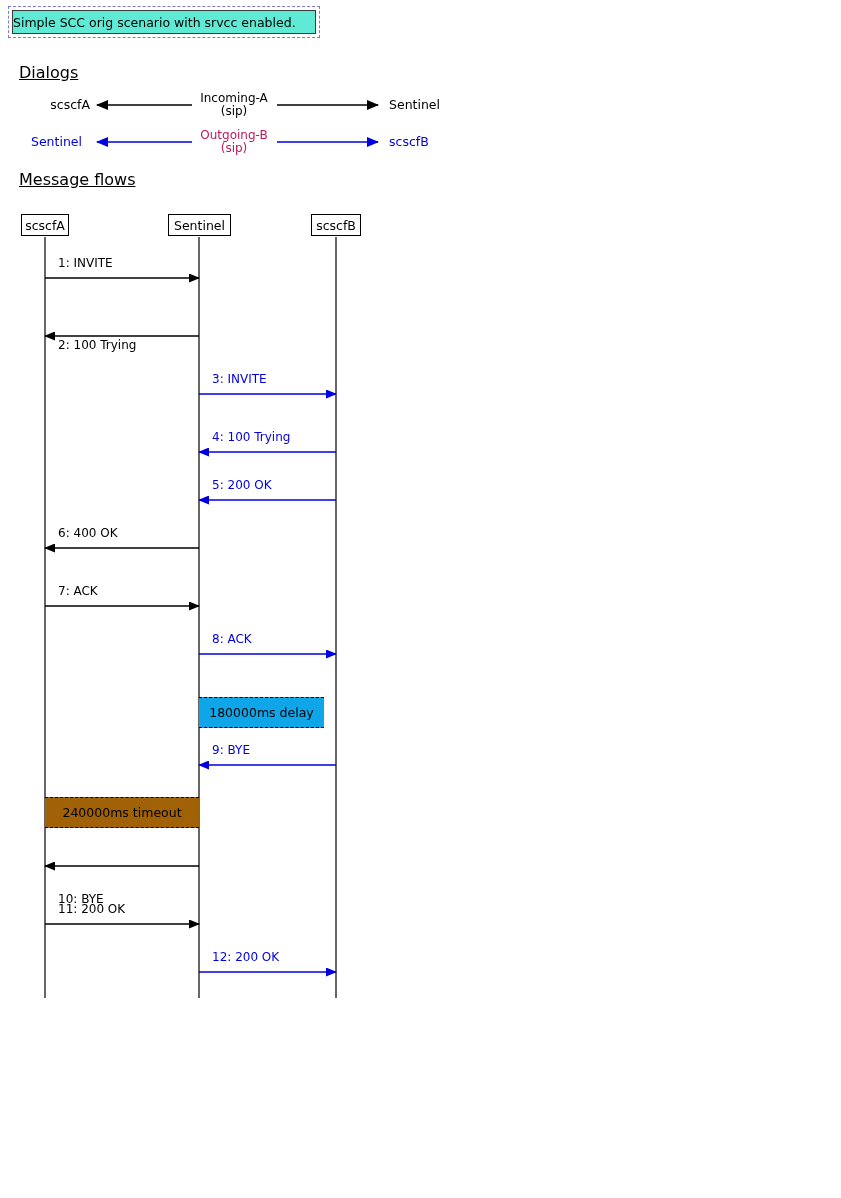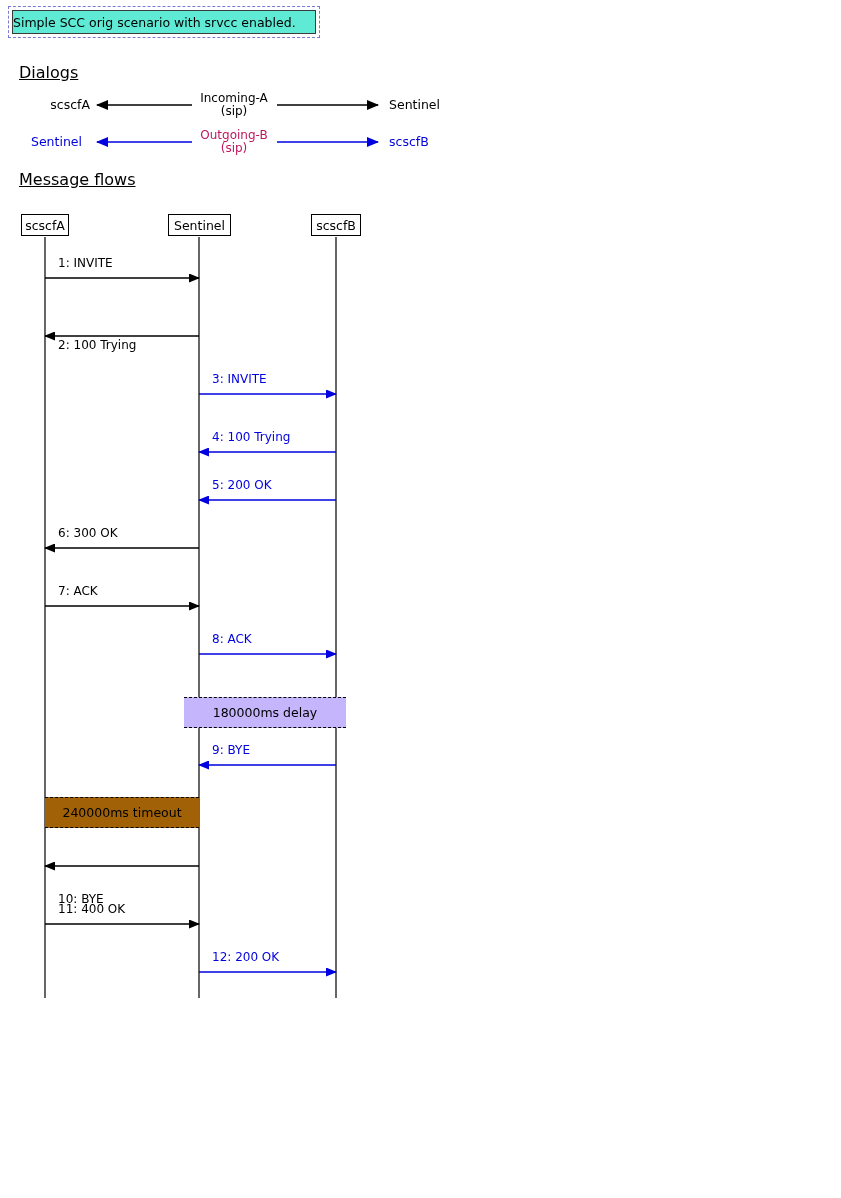--- a/index.html
+++ b/index.html
@@ -180,27 +180,27 @@
       <div class="abs participant-box" style="left: 168px; top: 214px; width: 63px;">Sentinel</div>
       <div class="abs participant-box" style="left: 311px; top: 214px; width: 50px;">scscfB</div>
     </div>
 
   <div id="message-label-layer">
       <div class="abs msg-label black" style="left: 58px; top: 256px;">1: INVITE</div>
       <div class="abs msg-label black" style="left: 58px; top: 314px; margin-top: 24px;">2: 100 Trying</div>
       <div class="abs msg-label blue" style="left: 212px; top: 372px;">3: INVITE</div>
       <div class="abs msg-label blue" style="left: 212px; top: 430px;">4: 100 Trying</div>
       <div class="abs msg-label blue" style="left: 212px; top: 478px;">5: 200 OK</div>
-      <div class="abs msg-label black" style="left: 58px; top: 526px;">6: 300 OK</div>
+      <div class="abs msg-label black" style="left: 58px; top: 526px;">6: 400 OK</div>
       <div class="abs msg-label black" style="left: 58px; top: 584px;">7: ACK</div>
       <div class="abs msg-label blue" style="left: 212px; top: 632px;">8: ACK</div>
       <div class="abs msg-label blue" style="left: 212px; top: 743px;">9: BYE</div>
       <div class="abs msg-label black" style="left: 58px; top: 892px; text-align: right;">10: BYE</div>
-      <div class="abs msg-label black" style="left: 58px; top: 902px;">11: 400 OK</div>
+      <div class="abs msg-label black" style="left: 58px; top: 902px;">11: 200 OK</div>
       <div class="abs msg-label blue" style="left: 212px; top: 950px;">12: 200 OK</div>
     </div>
 
   <div id="delay-layer">
-      <div class="abs delay-box" style="left: 184px; top: 697px; width: 162px; background: #c4b5fd;">180000ms delay</div>
+      <div class="abs delay-box" style="left: 199px; top: 697px; width: 125px; background: #0ea5e9;">180000ms delay</div>
       <div class="abs delay-box" style="left: 45px; top: 797px; width: 154px; background: #a16207;">240000ms timeout</div>
     </div>
 
 </div>
 
 </body></html>

